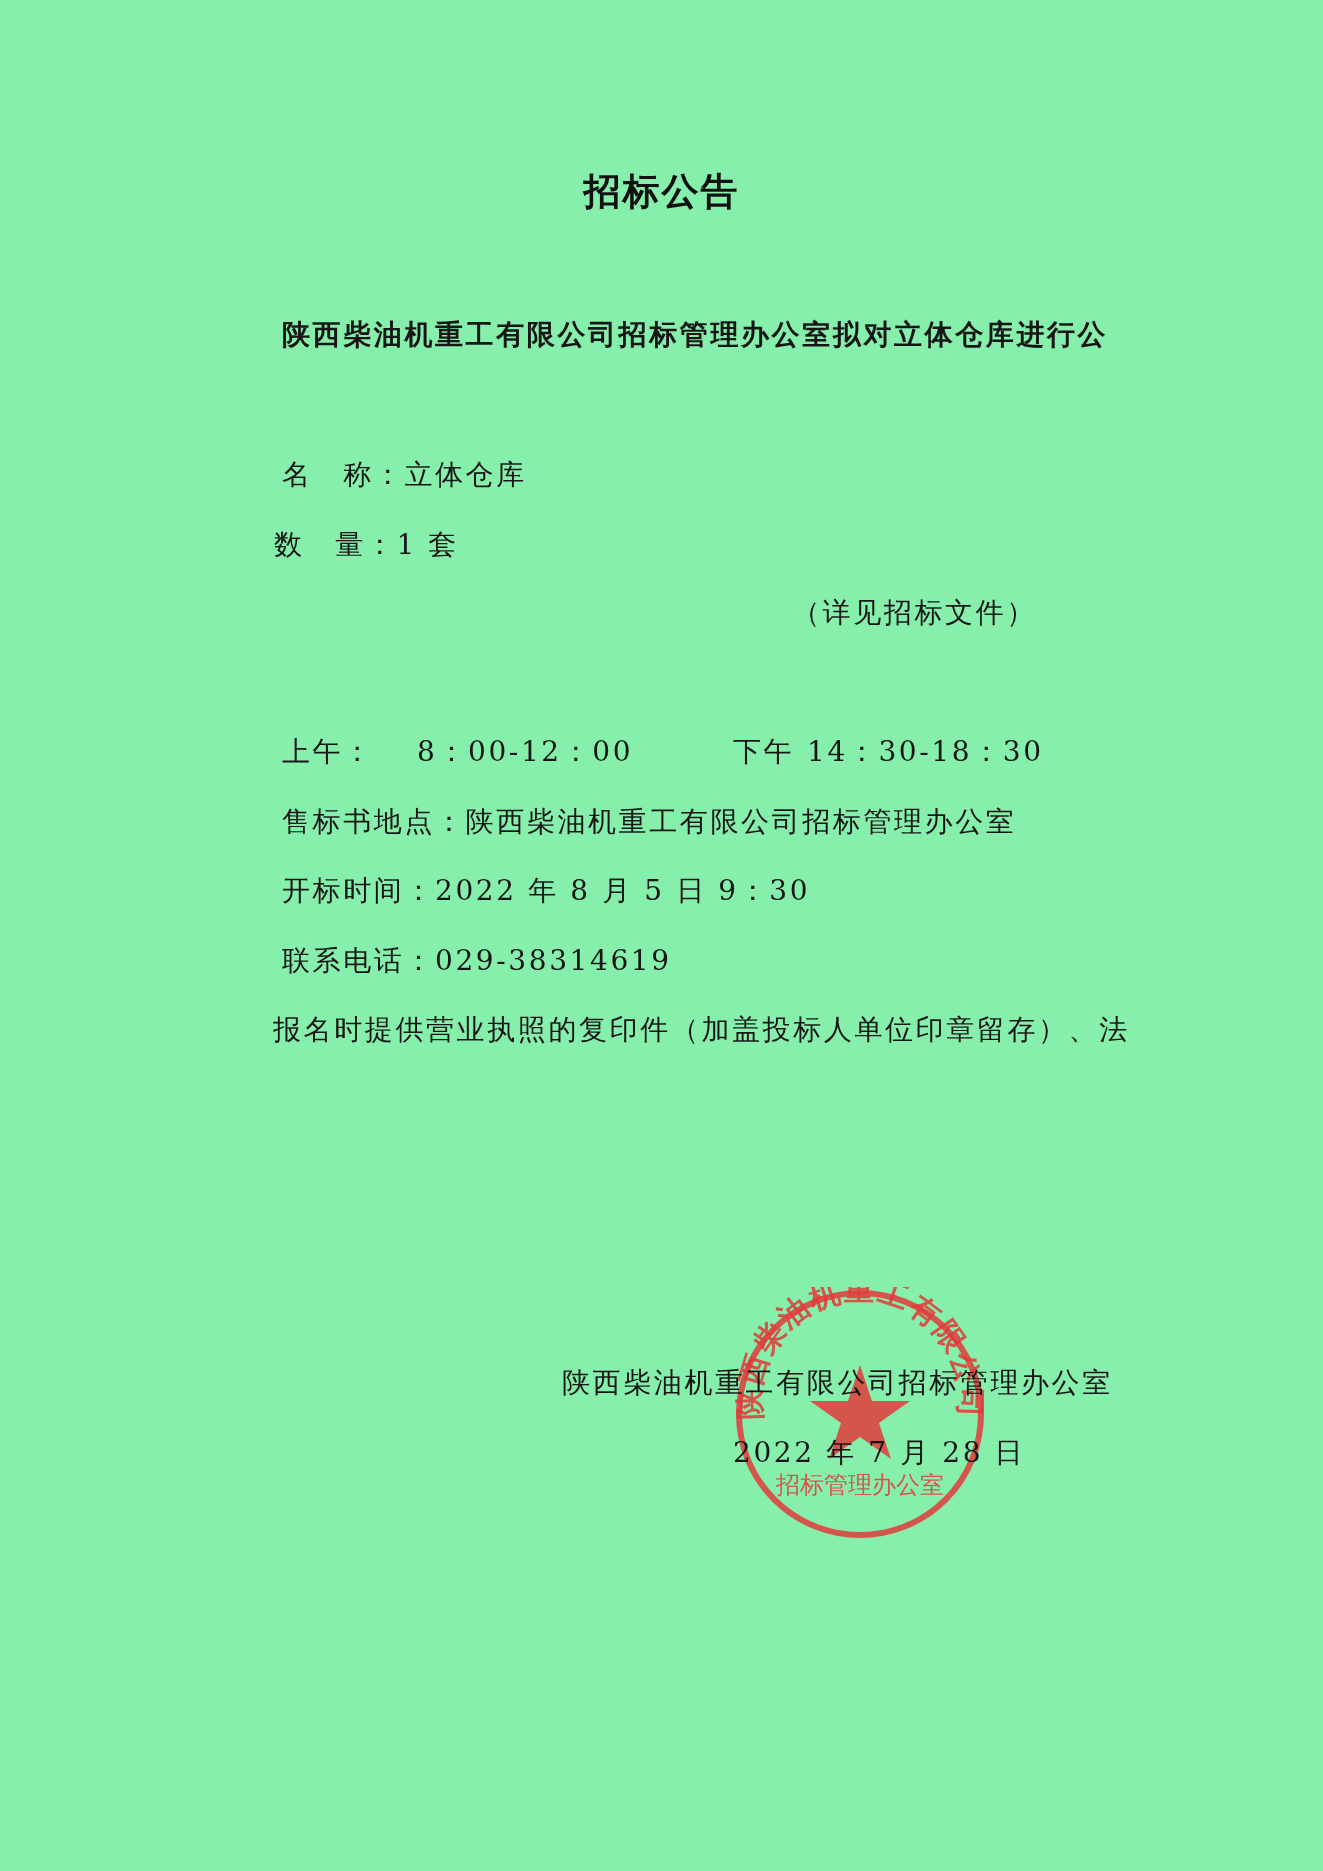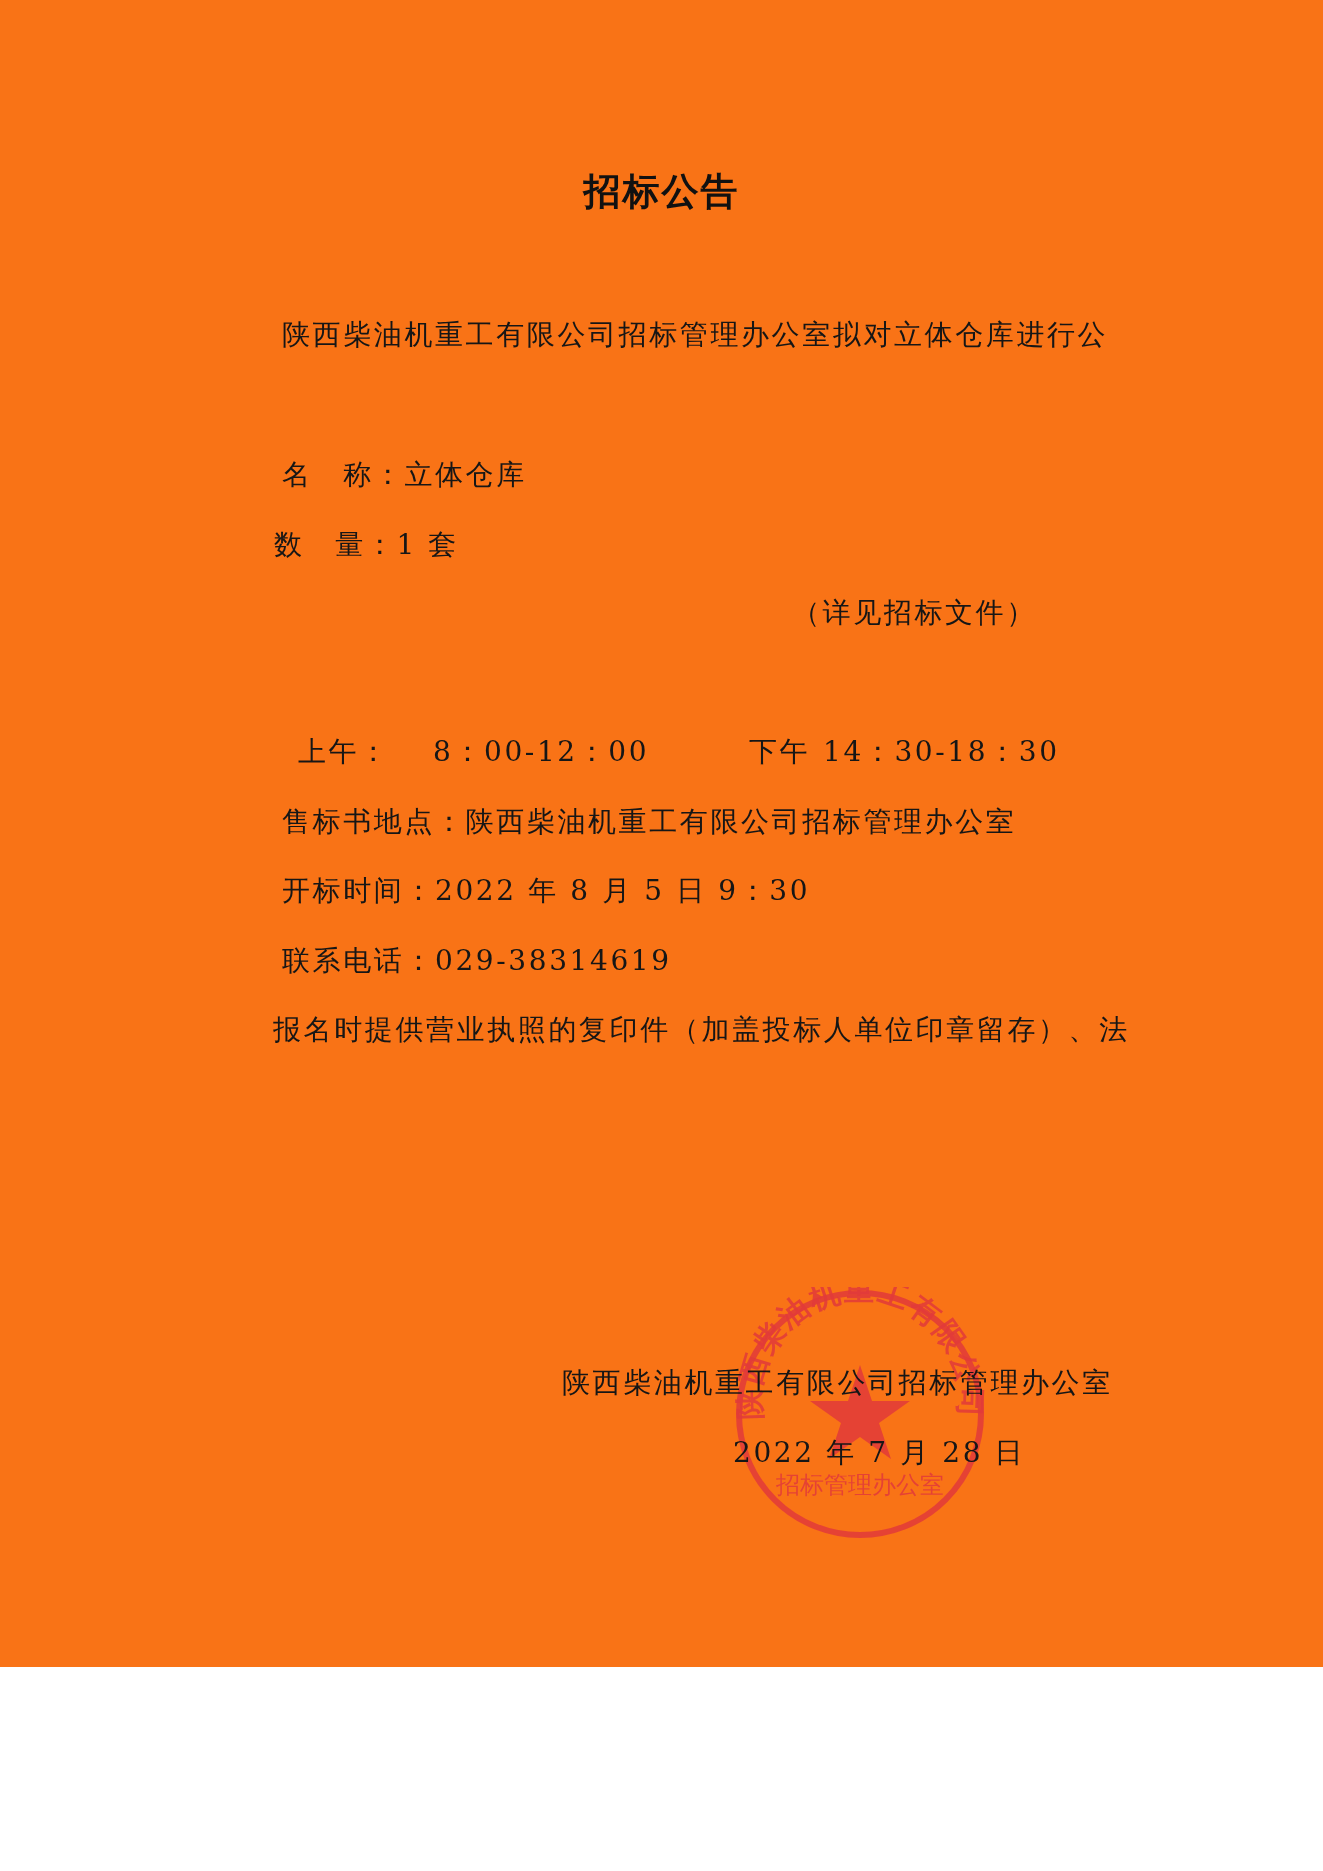--- a/index.html
+++ b/index.html
@@ -1,19 +1,19 @@
 <!DOCTYPE html>
 <html><head>
   <meta charset="utf-8">
   <style>
     html, body { margin: 0; padding: 0; background: #ffffff; }
     body { width: 1323px; height: 1871px; position: relative; overflow: hidden; }
     .page {
-      position: absolute; left: 0; top: 0; width: 1323px; height: 1667px;
-      background: #f97316; color: #111111;
+      position: absolute; left: 0; top: 0; width: 1323px; height: 1871px;
+      background: #86efac; color: #111111;
       font-family: "DejaVu Serif", "Liberation Serif", serif;
     }
     .ln {
       position: absolute; white-space: nowrap;
       font-size: 28px; line-height: 34px; letter-spacing: 2.6px;
       color: #161616;
     }
     .title {
       position: absolute; left: 0; width: 1323px; top: 170px;
       text-align: center; font-size: 37px; line-height: 44px;
@@ -28,34 +28,34 @@
     .stamp svg { width: 254px; height: 254px; display: block; }
     .sig { position: absolute; white-space: nowrap; font-size: 28px; line-height: 34px; letter-spacing: 2.6px; color: #161616; z-index: 2; }
   </style>
 </head>
 <body>
 
 <div class="page">
 
   <div class="title">招标公告</div>
 
-  <div class="ln" style="left:282px; top:318px;">陕西柴油机重工有限公司招标管理办公室拟对立体仓库进行公</div>
+  <div class="ln" style="left:282px; top:318px;font-weight:bold;">陕西柴油机重工有限公司招标管理办公室拟对立体仓库进行公</div>
 
   <div class="ln" style="left:282px; top:458px;">
     <span>名　称：</span><span>立体仓库</span>
   </div>
 
   <div class="ln" style="left:274px; top:528px;">
     <span>数　量：</span><span>1 套</span>
   </div>
 
   <div class="ln" style="left:792px; top:596px;">（详见招标文件）</div>
 
 
-  <div class="ln" style="left:282px; top:735px; width:800px; height:34px;margin-left:16px;">
+  <div class="ln" style="left:282px; top:735px; width:800px; height:34px;">
     <span class="seg" style="left:0;">上午：</span>
     <span class="seg" style="left:135px;">8：00-12：00</span>
     <span class="seg" style="left:451px;">下午</span>
     <span class="seg" style="left:525px;">14：30-18：30</span>
   </div>
 
   <div class="ln" style="left:282px; top:805px;">
     <span>售标书地点：</span><span>陕西柴油机重工有限公司招标管理办公室</span>
   </div>
 

